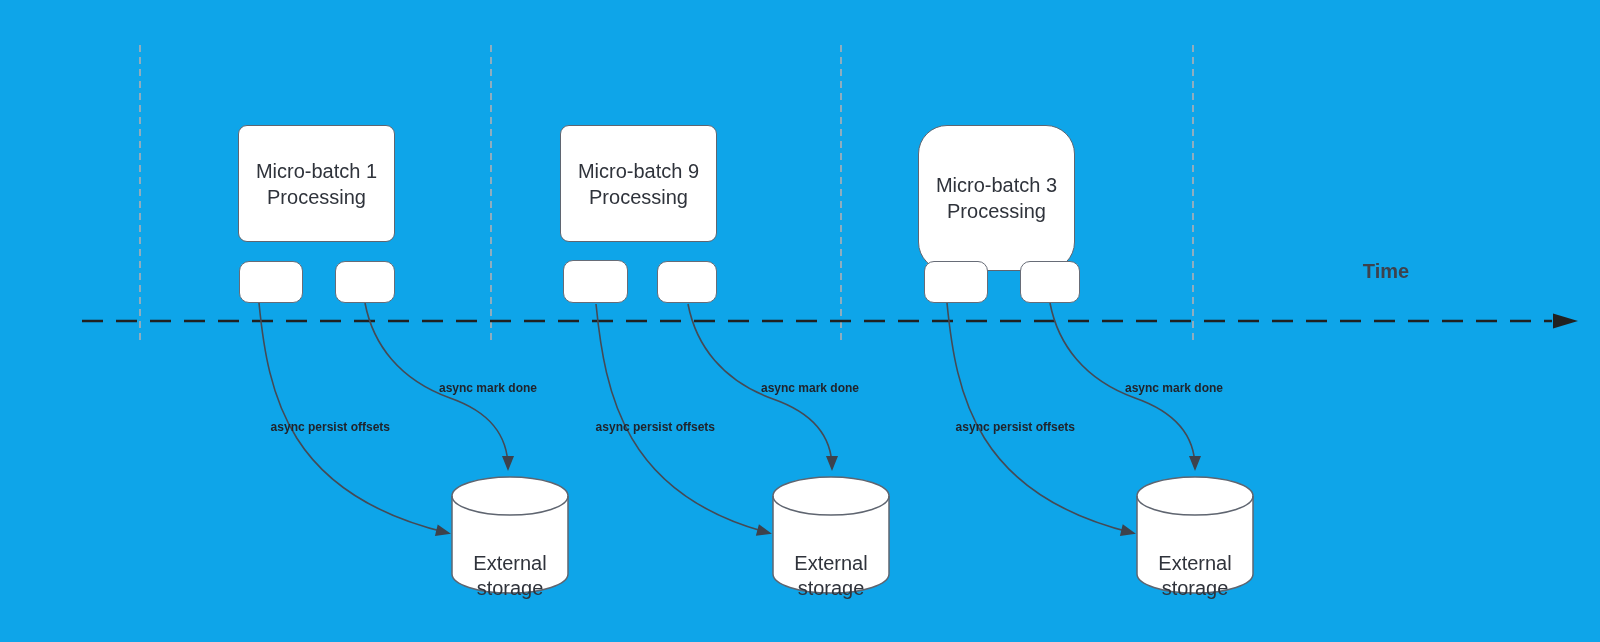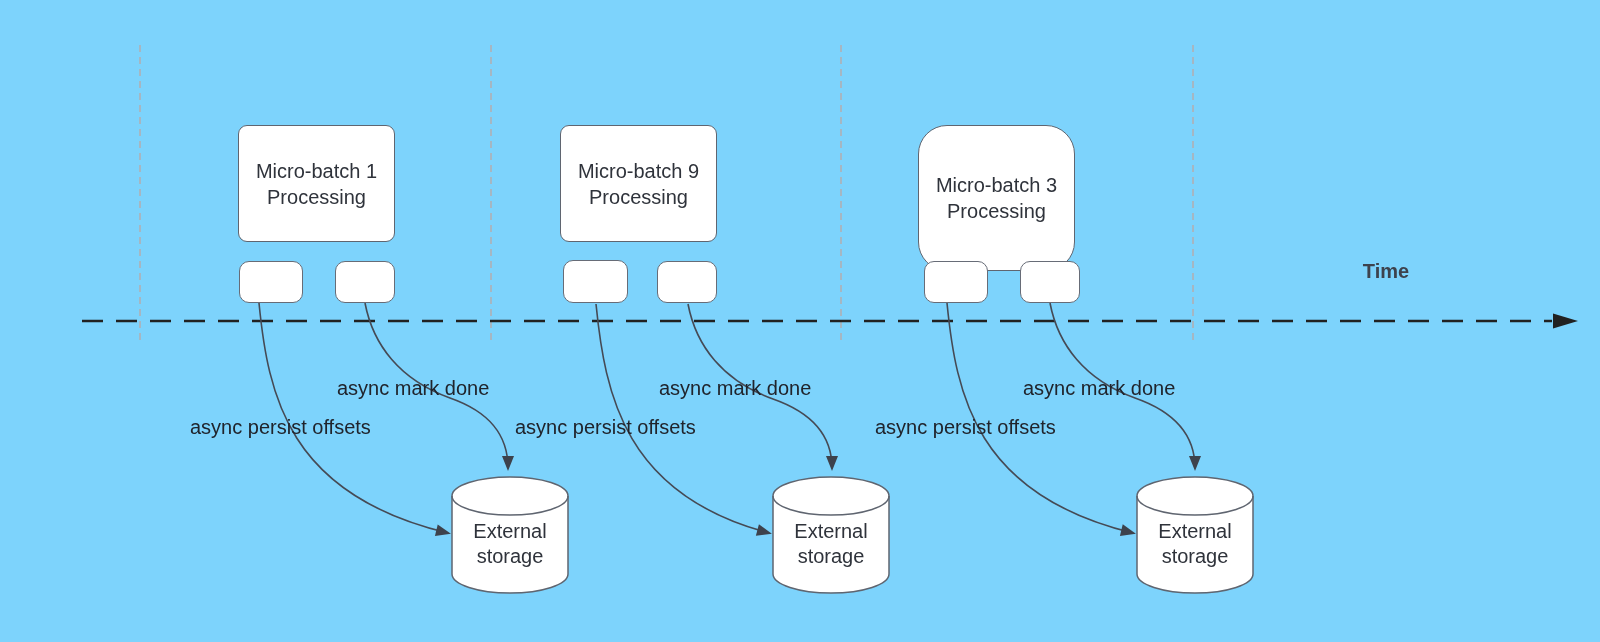--- a/index.html
+++ b/index.html
@@ -1,37 +1,37 @@
 <!DOCTYPE html>
 <html><head>
 <meta charset="utf-8">
 <style>
   html,body{margin:0;padding:0;background:#ffffff;}
   .canvas{
-    position:relative;width:1600px;height:642px;background:#7dd3fc;overflow:hidden;
+    position:relative;width:1600px;height:642px;background:#0ea5e9;overflow:hidden;
     font-family:"Liberation Sans",sans-serif;
   }
   .canvas svg{position:absolute;left:0;top:0;}
   .bigbox{
     position:absolute;box-sizing:border-box;
     border:1.5px solid #5f6570;border-radius:9px;background:#ffffff;
     display:flex;flex-direction:column;align-items:center;justify-content:center;
     font-size:20px;line-height:26px;color:#2f333b;text-align:center;
   }
   .smallbox{
     position:absolute;box-sizing:border-box;
     border:1.5px solid #676c77;border-radius:10px;background:#ffffff;
   }
   .lbl-bold{
-    position:absolute;width:200px;text-align:left;
-    font-size:20px;font-weight:normal;color:#20242c;line-height:18px;white-space:nowrap;
+    position:absolute;width:200px;text-align:right;
+    font-size:12px;font-weight:bold;color:#20242c;line-height:18px;white-space:nowrap;
   }
   .storage-label{
     position:absolute;width:116px;text-align:center;
-    font-size:20px;line-height:25px;color:#2f333b;
+    font-size:20px;line-height:25px;color:#2f333b;margin-top:32px;
   }
   .time-label{
     position:absolute;width:120px;text-align:center;
     font-size:20px;color:#3d424d;font-weight:bold;
   }
 </style>
 </head>
 <body>
 
 <div class="canvas">

